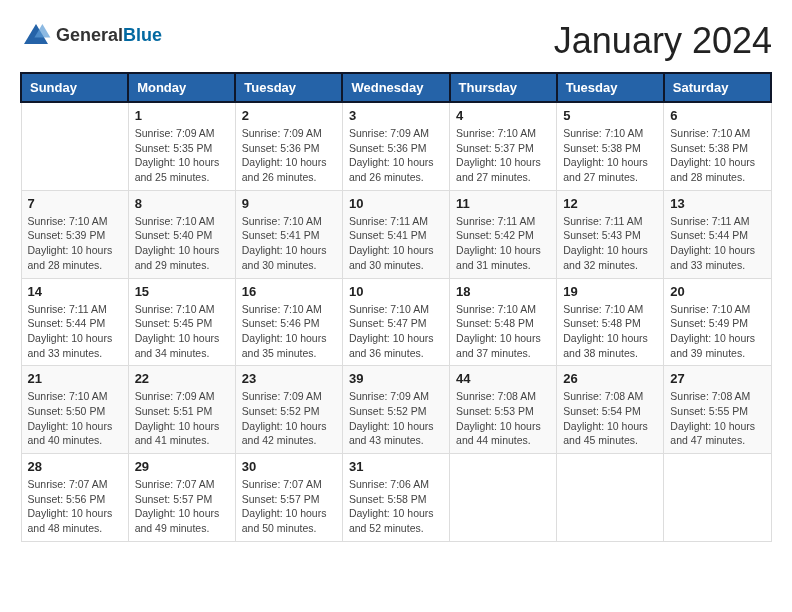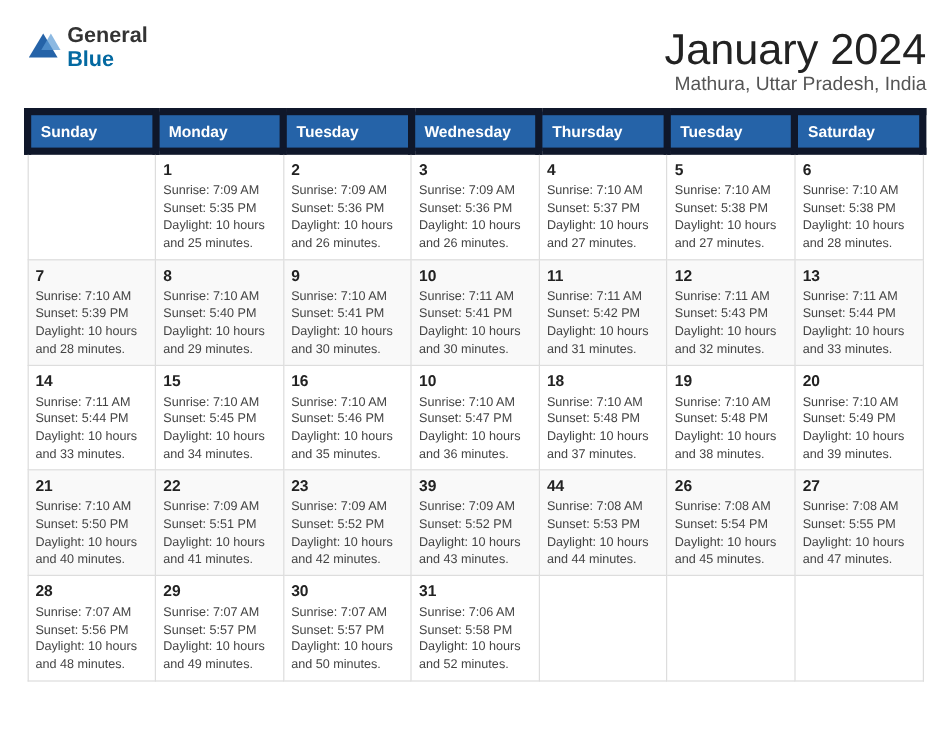--- a/index.html
+++ b/index.html
@@ -16,21 +16,21 @@
       align-items: flex-start;
       margin-bottom: 10px;
     }
     .logo {
       display: flex;
       align-items: center;
       gap: 4px;
     }
     .logo-text {
       display: flex;
-      flex-direction: column;
+      flex-direction: row;
       line-height: 1.1;
     }
     .logo-general {
       font-size: 18px;
       font-weight: bold;
       color: #333;
     }
     .logo-blue {
       font-size: 18px;
       font-weight: bold;
@@ -58,21 +58,21 @@
       border-collapse: collapse;
       border: 1px solid #ccc;
     }
     .calendar-table th {
       background-color: #2563a8;
       color: white;
       padding: 6px 8px;
       font-size: 13px;
       font-weight: bold;
       text-align: left;
-      border: 6px solid #0f172a;
+      border: 2px solid #0f172a;
     }
     .calendar-table td {
       vertical-align: top;
       padding: 5px 6px;
       font-size: 11px;
       color: #333;
       border: 1px solid #ddd;
       width: calc(100% / 7);
       min-height: 80px;
       background: #fff;
@@ -105,21 +105,20 @@
         <polygon points="20,5 35,30 5,30" fill="#2563a8"></polygon>
         <polygon points="28,5 38,22 18,22" fill="#5b9bd5" opacity="0.7"></polygon>
       </svg>
       <div class="logo-text">
         <span class="logo-general">General</span>
         <span class="logo-blue">Blue</span>
       </div>
     </div>
     <div class="title-section">
       <div class="month-title">January 2024</div>
-      <div class="location-title">Mathura, Uttar Pradesh, India</div>
     </div>
   </div>
 
   <table class="calendar-table">
     <thead>
       <tr>
       <th>Sunday</th>
           <th>Monday</th>
           <th>Tuesday</th>
           <th>Wednesday</th>

